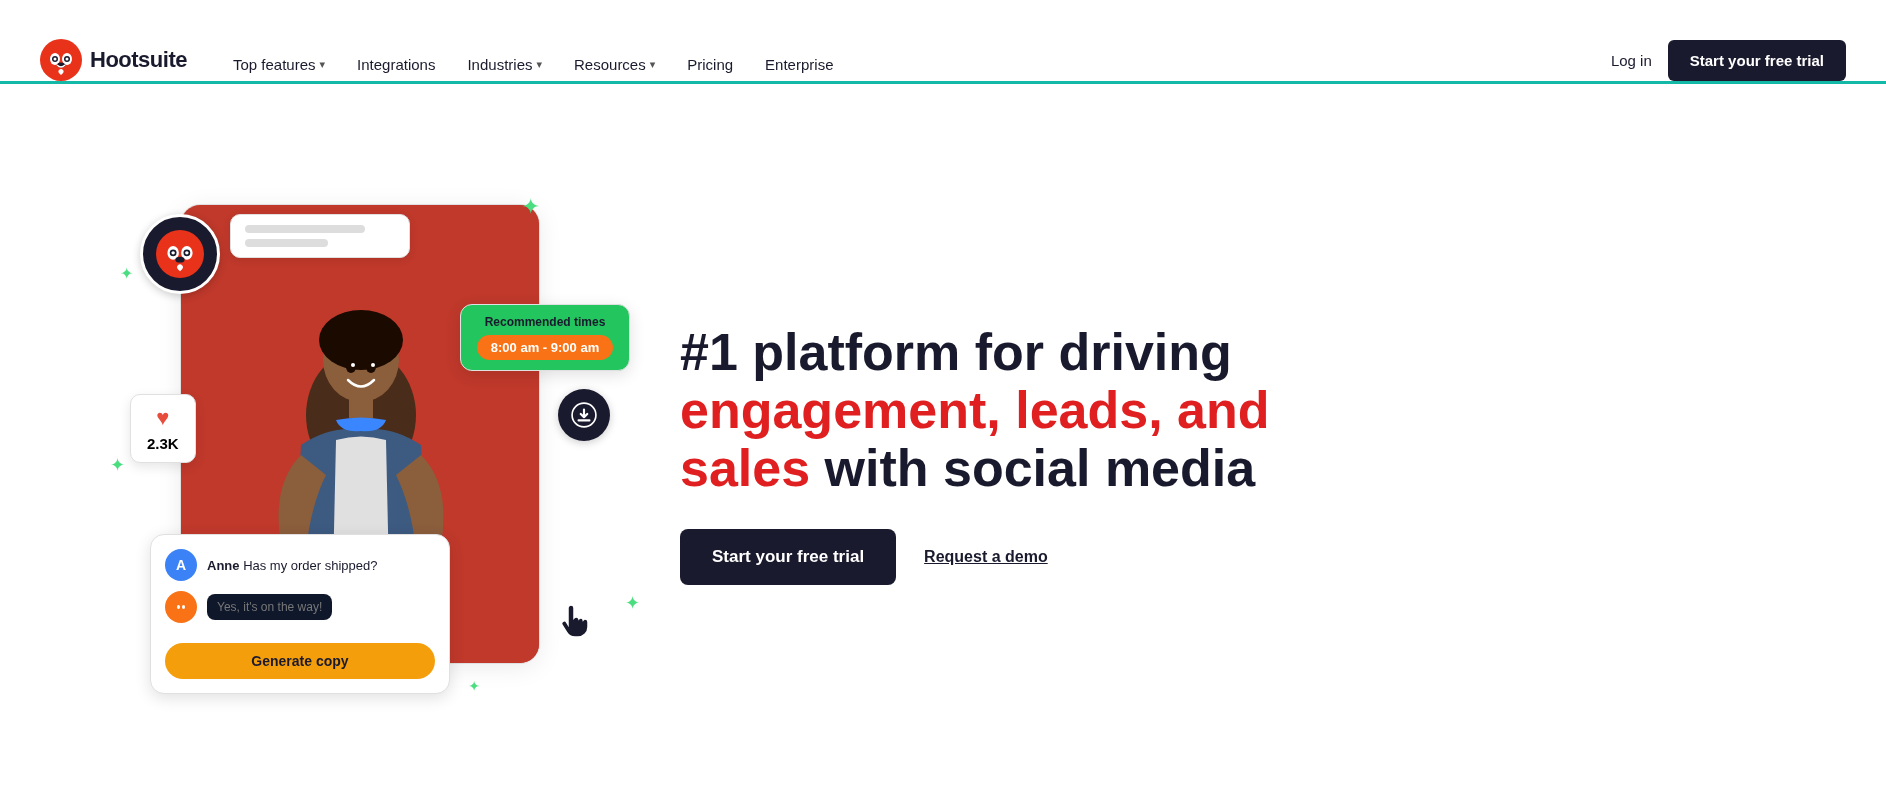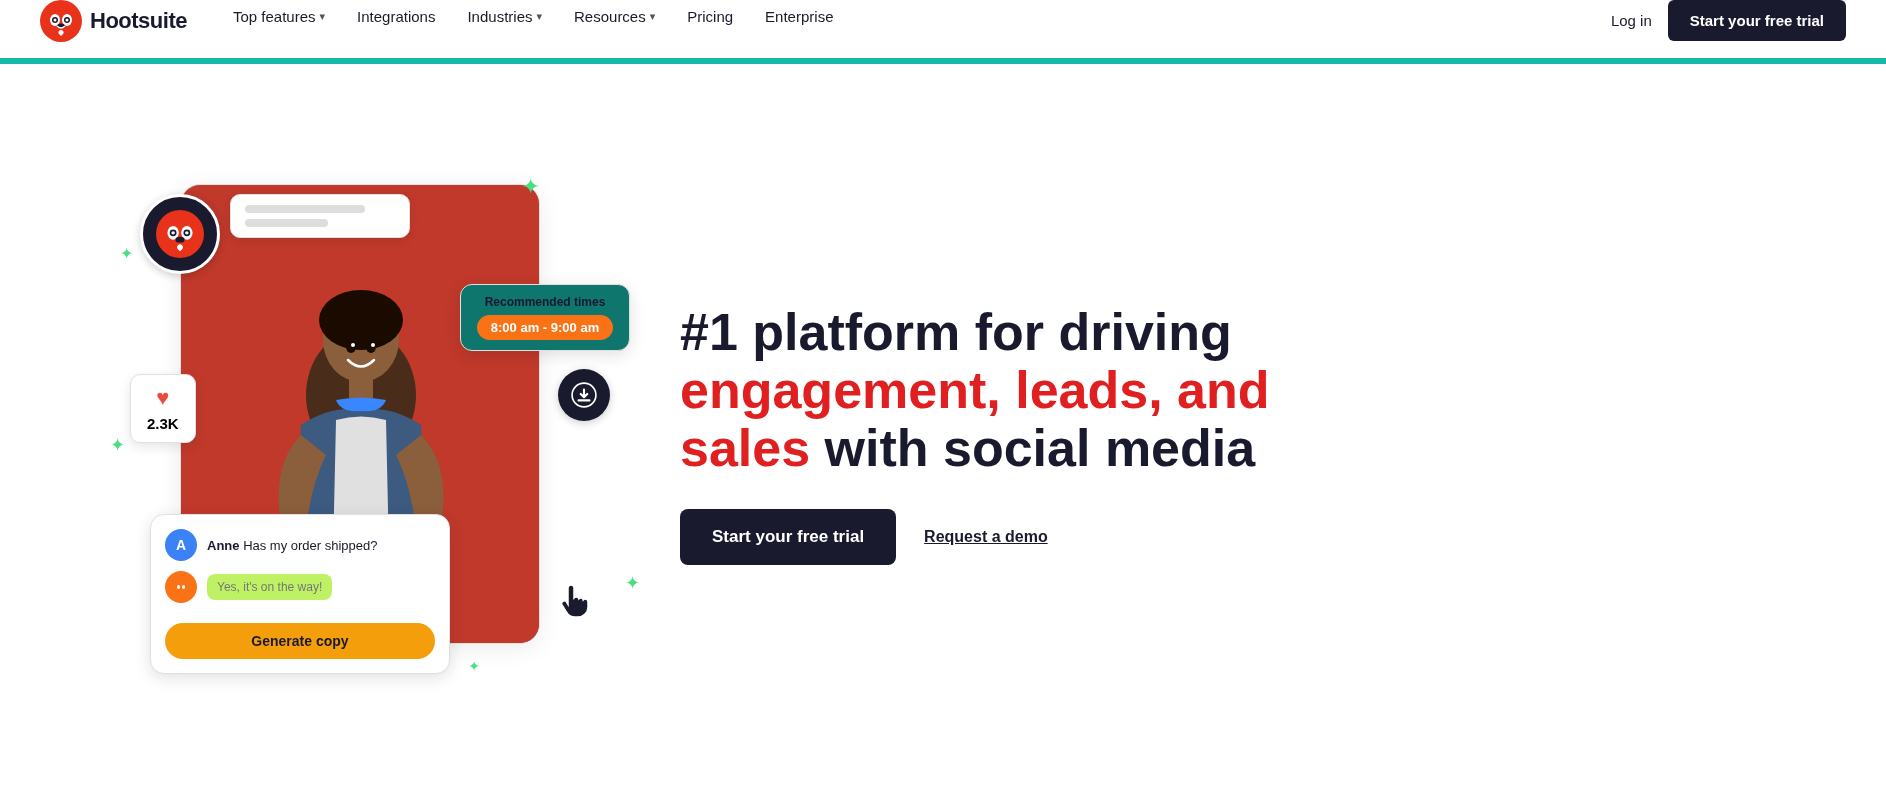--- a/index.html
+++ b/index.html
@@ -1,24 +1,24 @@
 <!DOCTYPE html>
 <html><head>
   <meta charset="utf-8">
   <style>
     * { margin: 0; padding: 0; box-sizing: border-box; }
     body { font-family: -apple-system, BlinkMacSystemFont, 'Segoe UI', sans-serif; background: #fff; overflow-x: hidden; }
 
     
     .navbar {
       display: flex;
-      align-items: flex-start;
+      align-items: flex-end;
       padding: 0 40px;
-      height: 64px;
-      border-bottom: 6px solid #14b8a6;
+      height: 84px;
+      border-bottom: 3px solid #14b8a6;
       background: #fff;
       position: sticky;
       top: 0;
       z-index: 100;
     }
     .navbar-logo {
       display: flex;
       align-items: center;
       gap: 8px;
       text-decoration: none;
@@ -151,21 +151,21 @@
       margin-bottom: 6px;
     }
     .post-lines .line:first-child { width: 80%; }
     .post-lines .line:last-child { width: 55%; margin-bottom: 0; }
 
     
     .rec-times {
       position: absolute;
       top: 130px;
       right: -10px;
-      background: #0f766e;
+      background: #22c55e;
       border-radius: 12px;
       border: 1.5px solid #e0e0e0;
       padding: 10px 16px;
       z-index: 20;
       box-shadow: 0 4px 16px rgba(0,0,0,0.12);
       text-align: center;
       min-width: 170px;
     }
     .rec-times-label {
       font-size: 12px;
@@ -259,21 +259,21 @@
     .chat-avatar.orange { background: #f97316; }
     .chat-text {
       font-size: 13px;
       color: #1a1a2e;
     }
     .chat-text .name {
       font-weight: 700;
       color: #1a1a2e;
     }
     .chat-reply {
-      background: #bef264;
+      background: #0f172a;
       border-radius: 8px;
       padding: 6px 10px;
       font-size: 12px;
       color: #777;
     }
     .btn-generate {
       background: #f59e0b;
       color: #1a1a2e;
       font-size: 14px;
       font-weight: 700;

